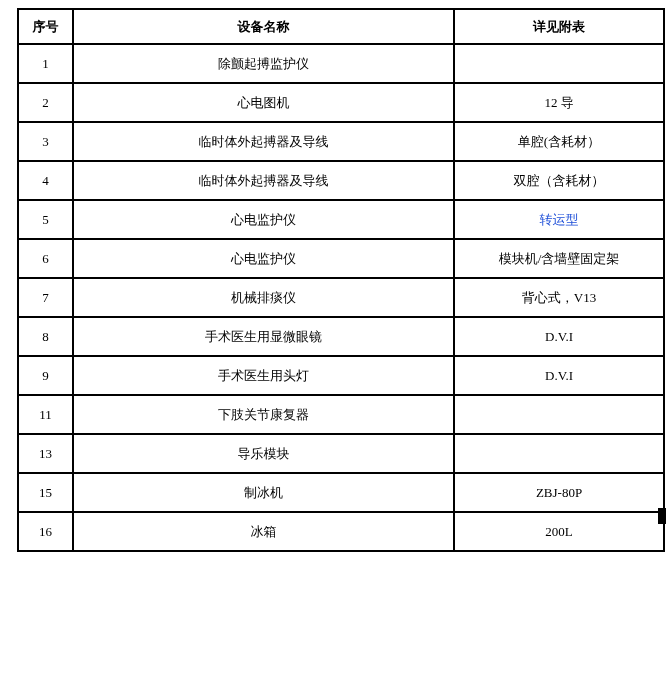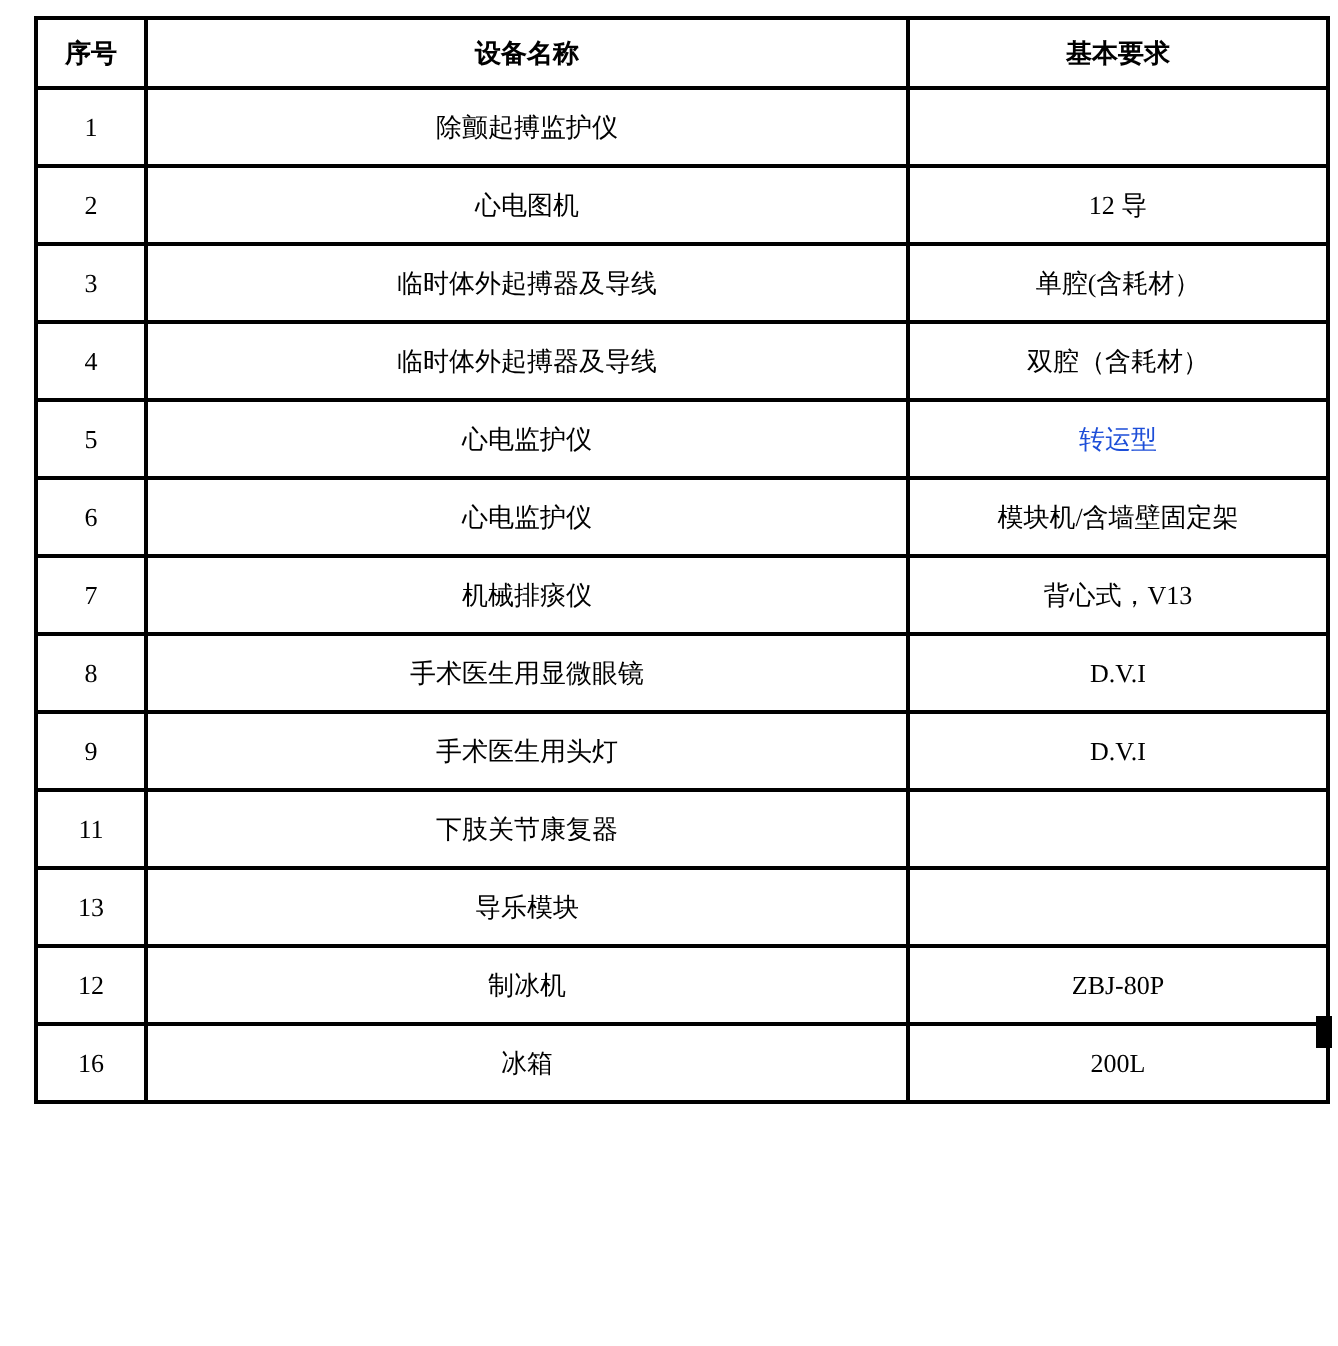--- a/index.html
+++ b/index.html
@@ -65,21 +65,21 @@
   <table class="equip">
     <colgroup>
       <col class="c-serial">
       <col class="c-name">
       <col class="c-req">
     </colgroup>
     <thead>
       <tr>
         <th>序号</th>
         <th>设备名称</th>
-        <th>基本要求</th>
+        <th>详见附表</th>
       </tr>
     </thead>
     <tbody>
       <tr>
         <td>1</td>
         <td>除颤起搏监护仪</td>
         <td></td>
       </tr>
       <tr>
         <td>2</td>
@@ -125,21 +125,21 @@
         <td>11</td>
         <td>下肢关节康复器</td>
         <td></td>
       </tr>
       <tr>
         <td>13</td>
         <td>导乐模块</td>
         <td></td>
       </tr>
       <tr>
-        <td>12</td>
+        <td>15</td>
         <td>制冰机</td>
         <td>ZBJ-80P</td>
       </tr>
       <tr>
         <td>16</td>
         <td>冰箱</td>
         <td>200L</td>
       </tr>
     </tbody>
   </table>

